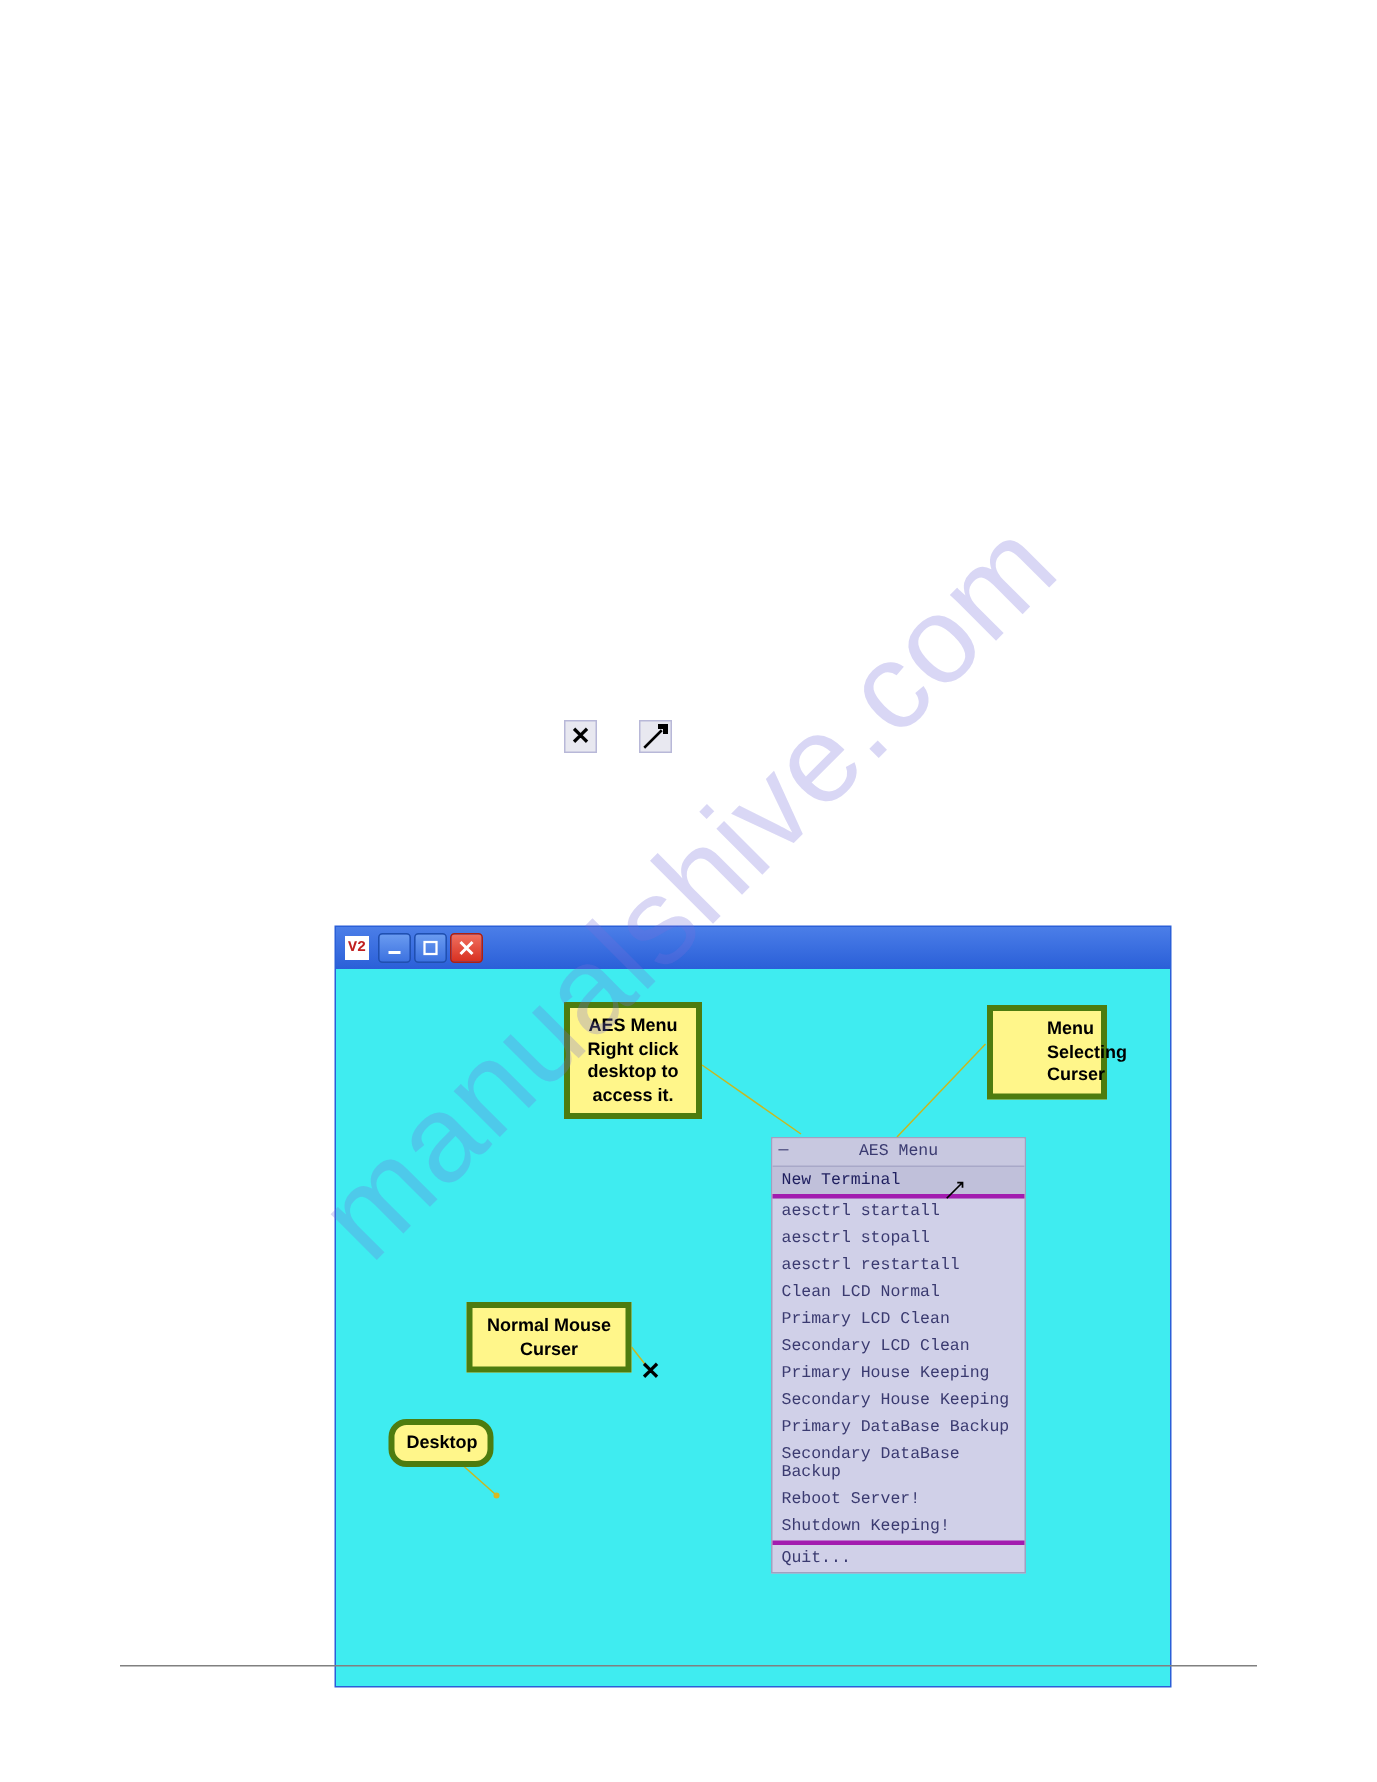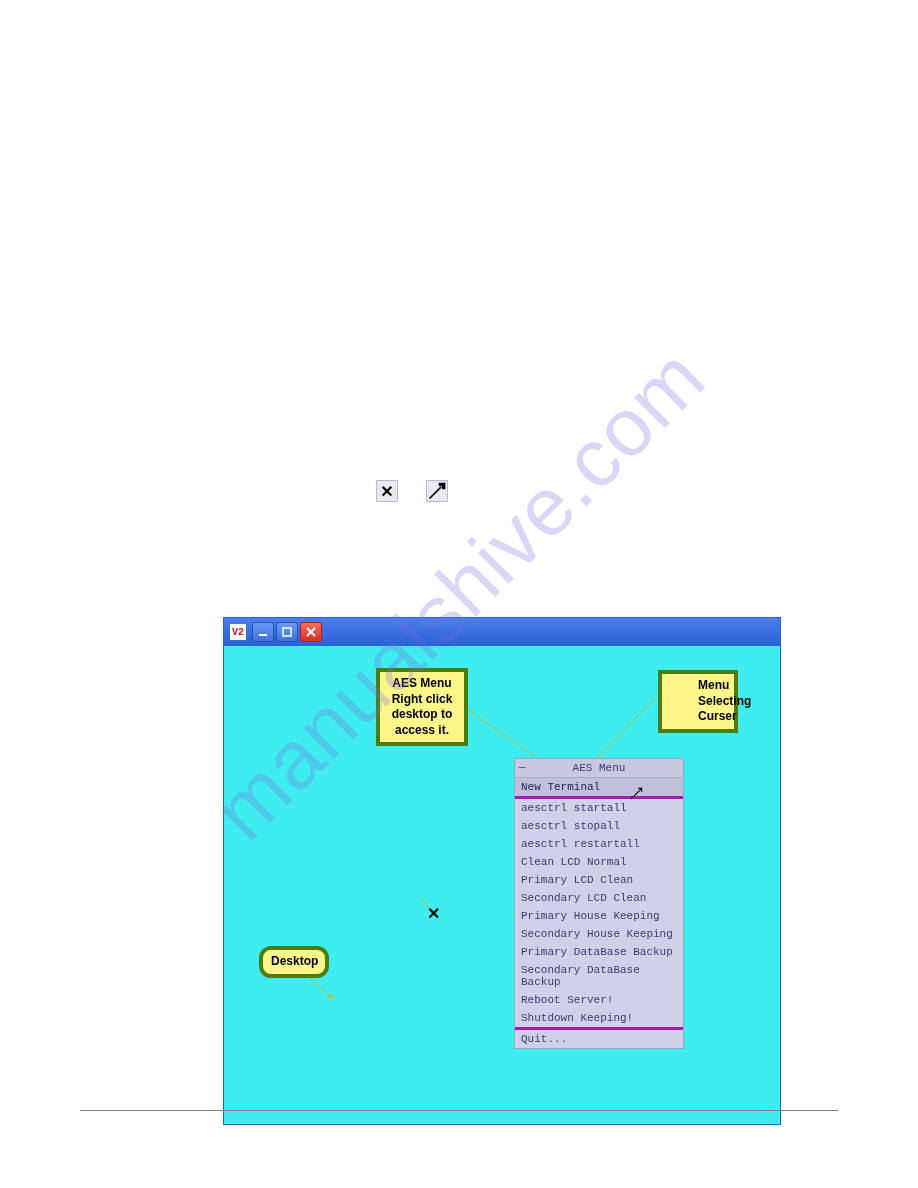--- a/index.html
+++ b/index.html
@@ -200,20 +200,21 @@
 
     <svg class="leader" style="left:0;top:0;width:100%;height:100%;position:absolute;">
       <line x1="244" y1="64" x2="310" y2="110"></line>
       <line x1="433" y1="50" x2="374" y2="112"></line>
       <line x1="197" y1="252" x2="208" y2="266"></line>
       <line x1="70" y1="318" x2="106" y2="350"></line>
     </svg>
 
     <div class="callout c1">AES Menu Right click desktop to access it.</div>
     <div class="callout c2">Menu Selecting Curser</div>
+    <div class="callout c3">Normal Mouse Curser</div>
     <div class="callout c4">Desktop</div>
 
     <div class="aes-menu">
       <div class="menu-title">
         <span class="dash">—</span>
         <span>AES Menu</span>
       </div>
       <div class="menu-item highlight sep">New Terminal</div>
       <div class="menu-item">aesctrl startall</div>
       <div class="menu-item">aesctrl stopall</div>

